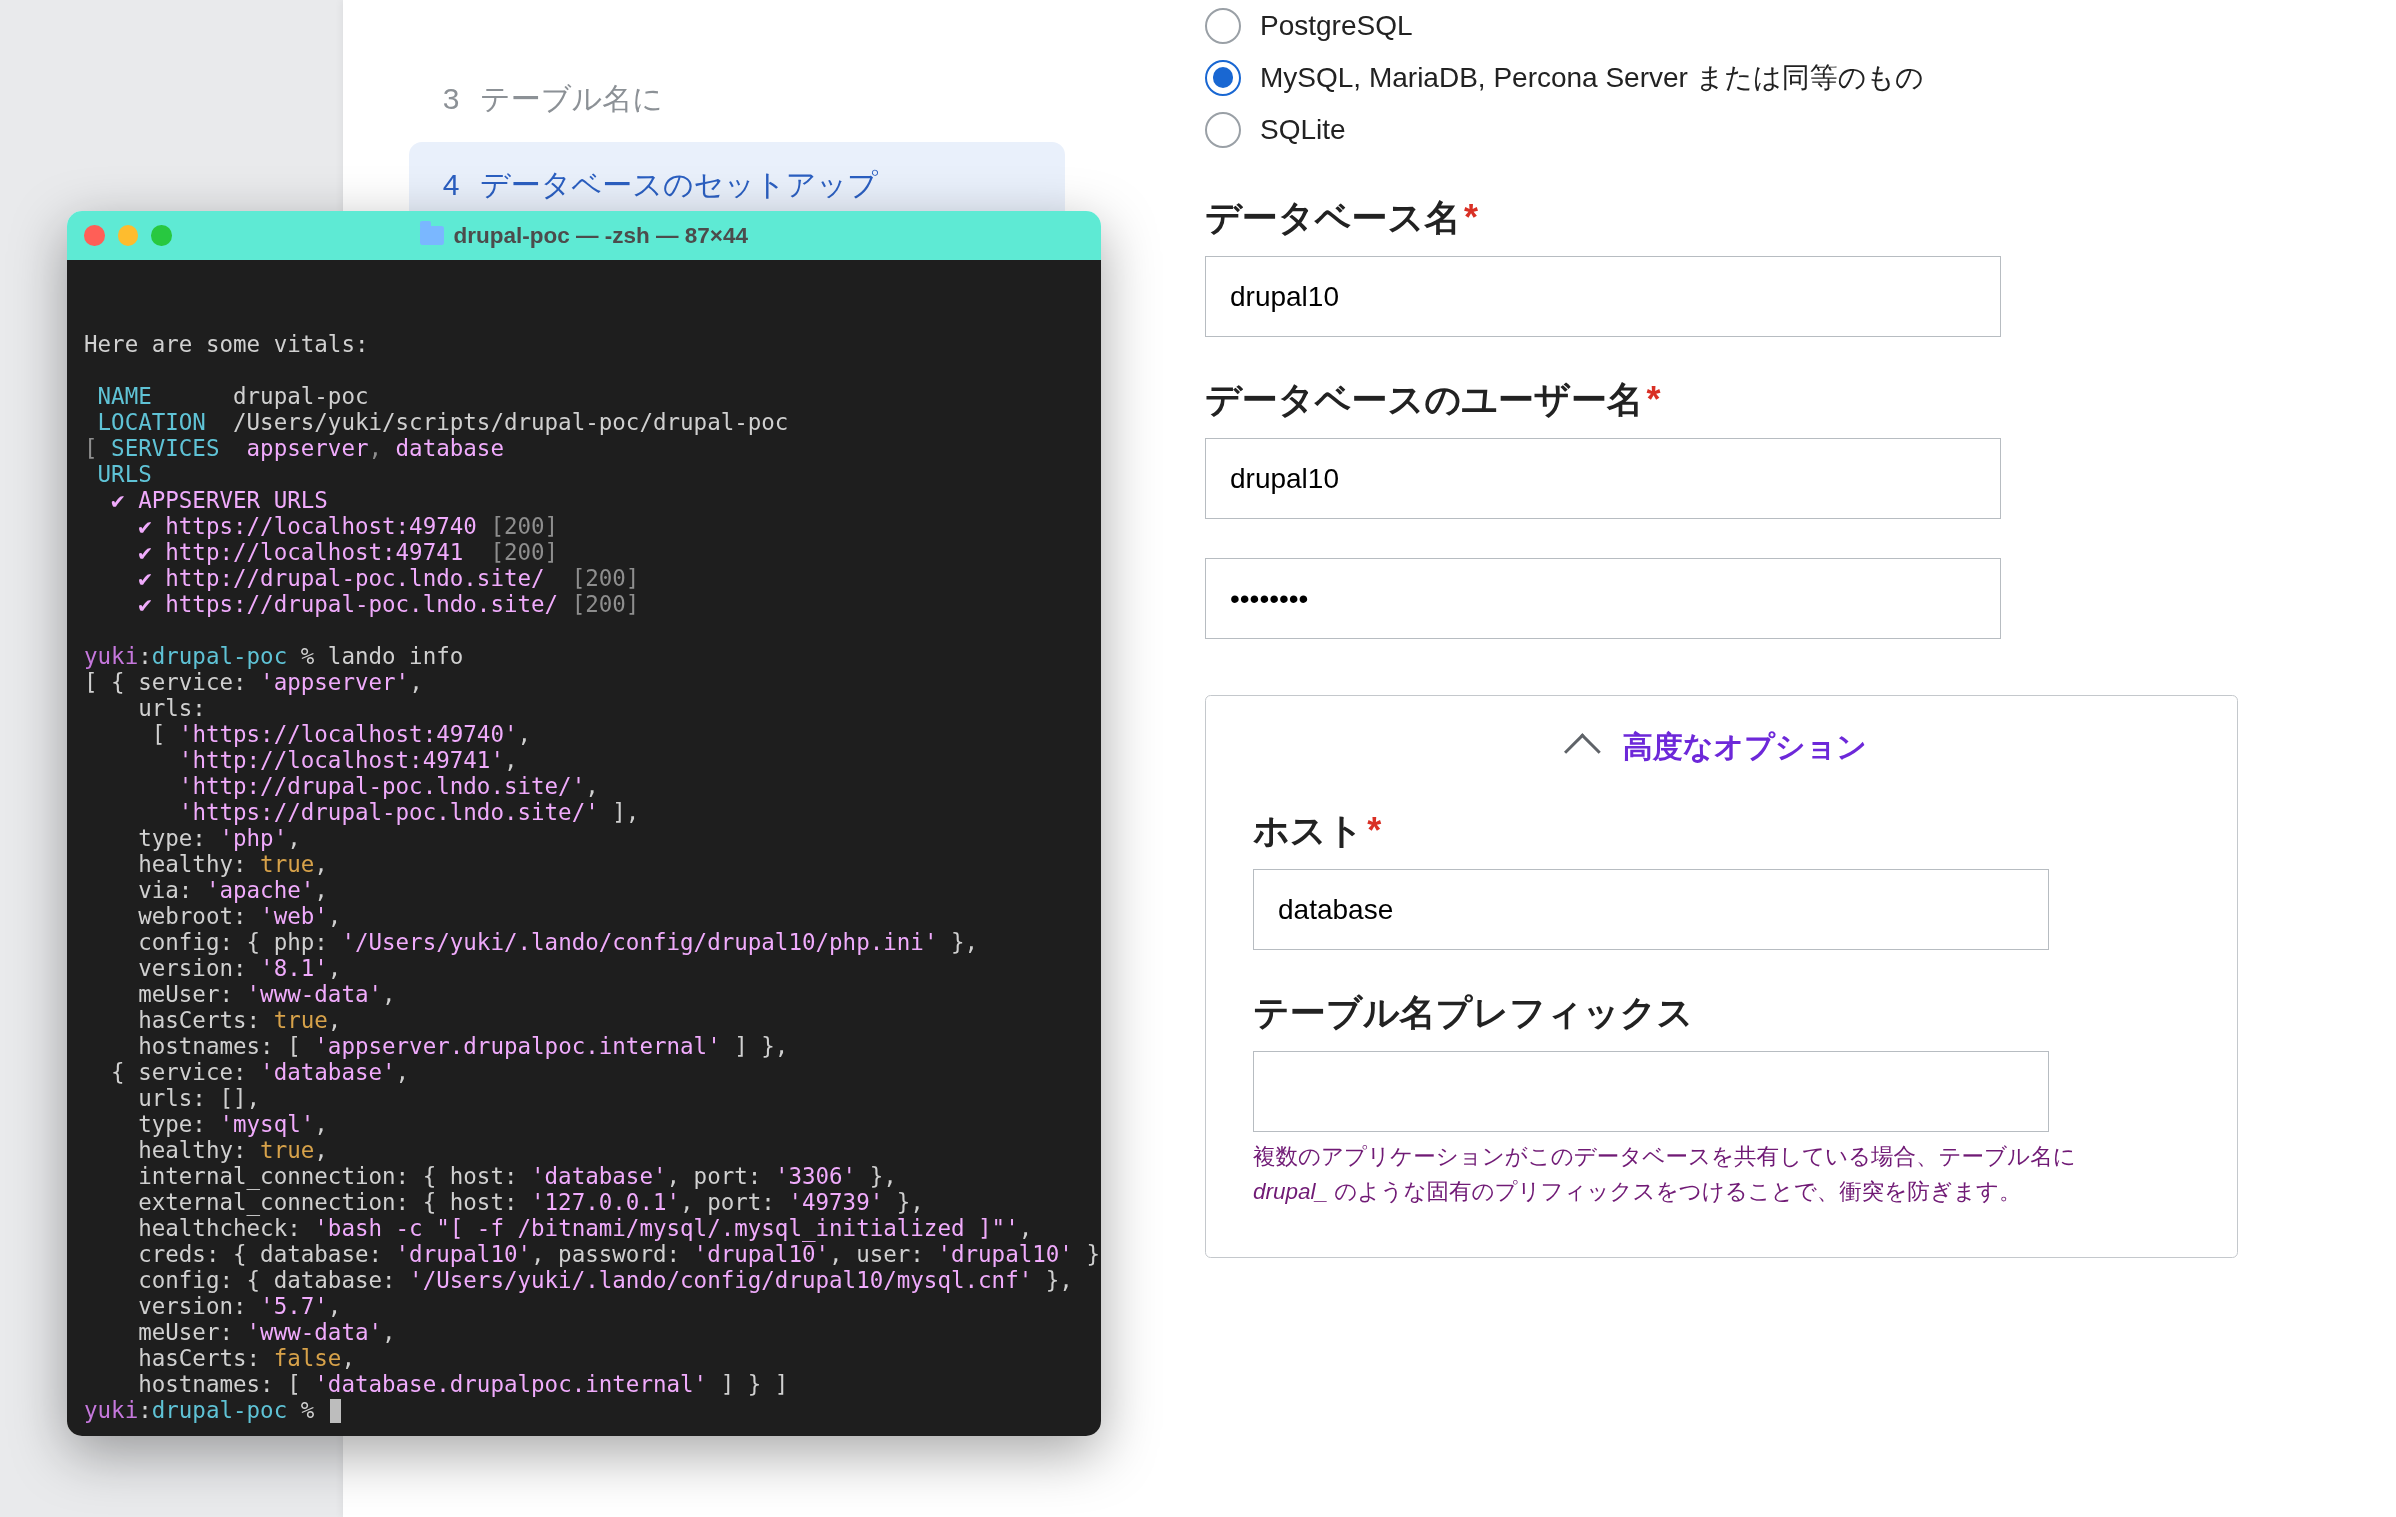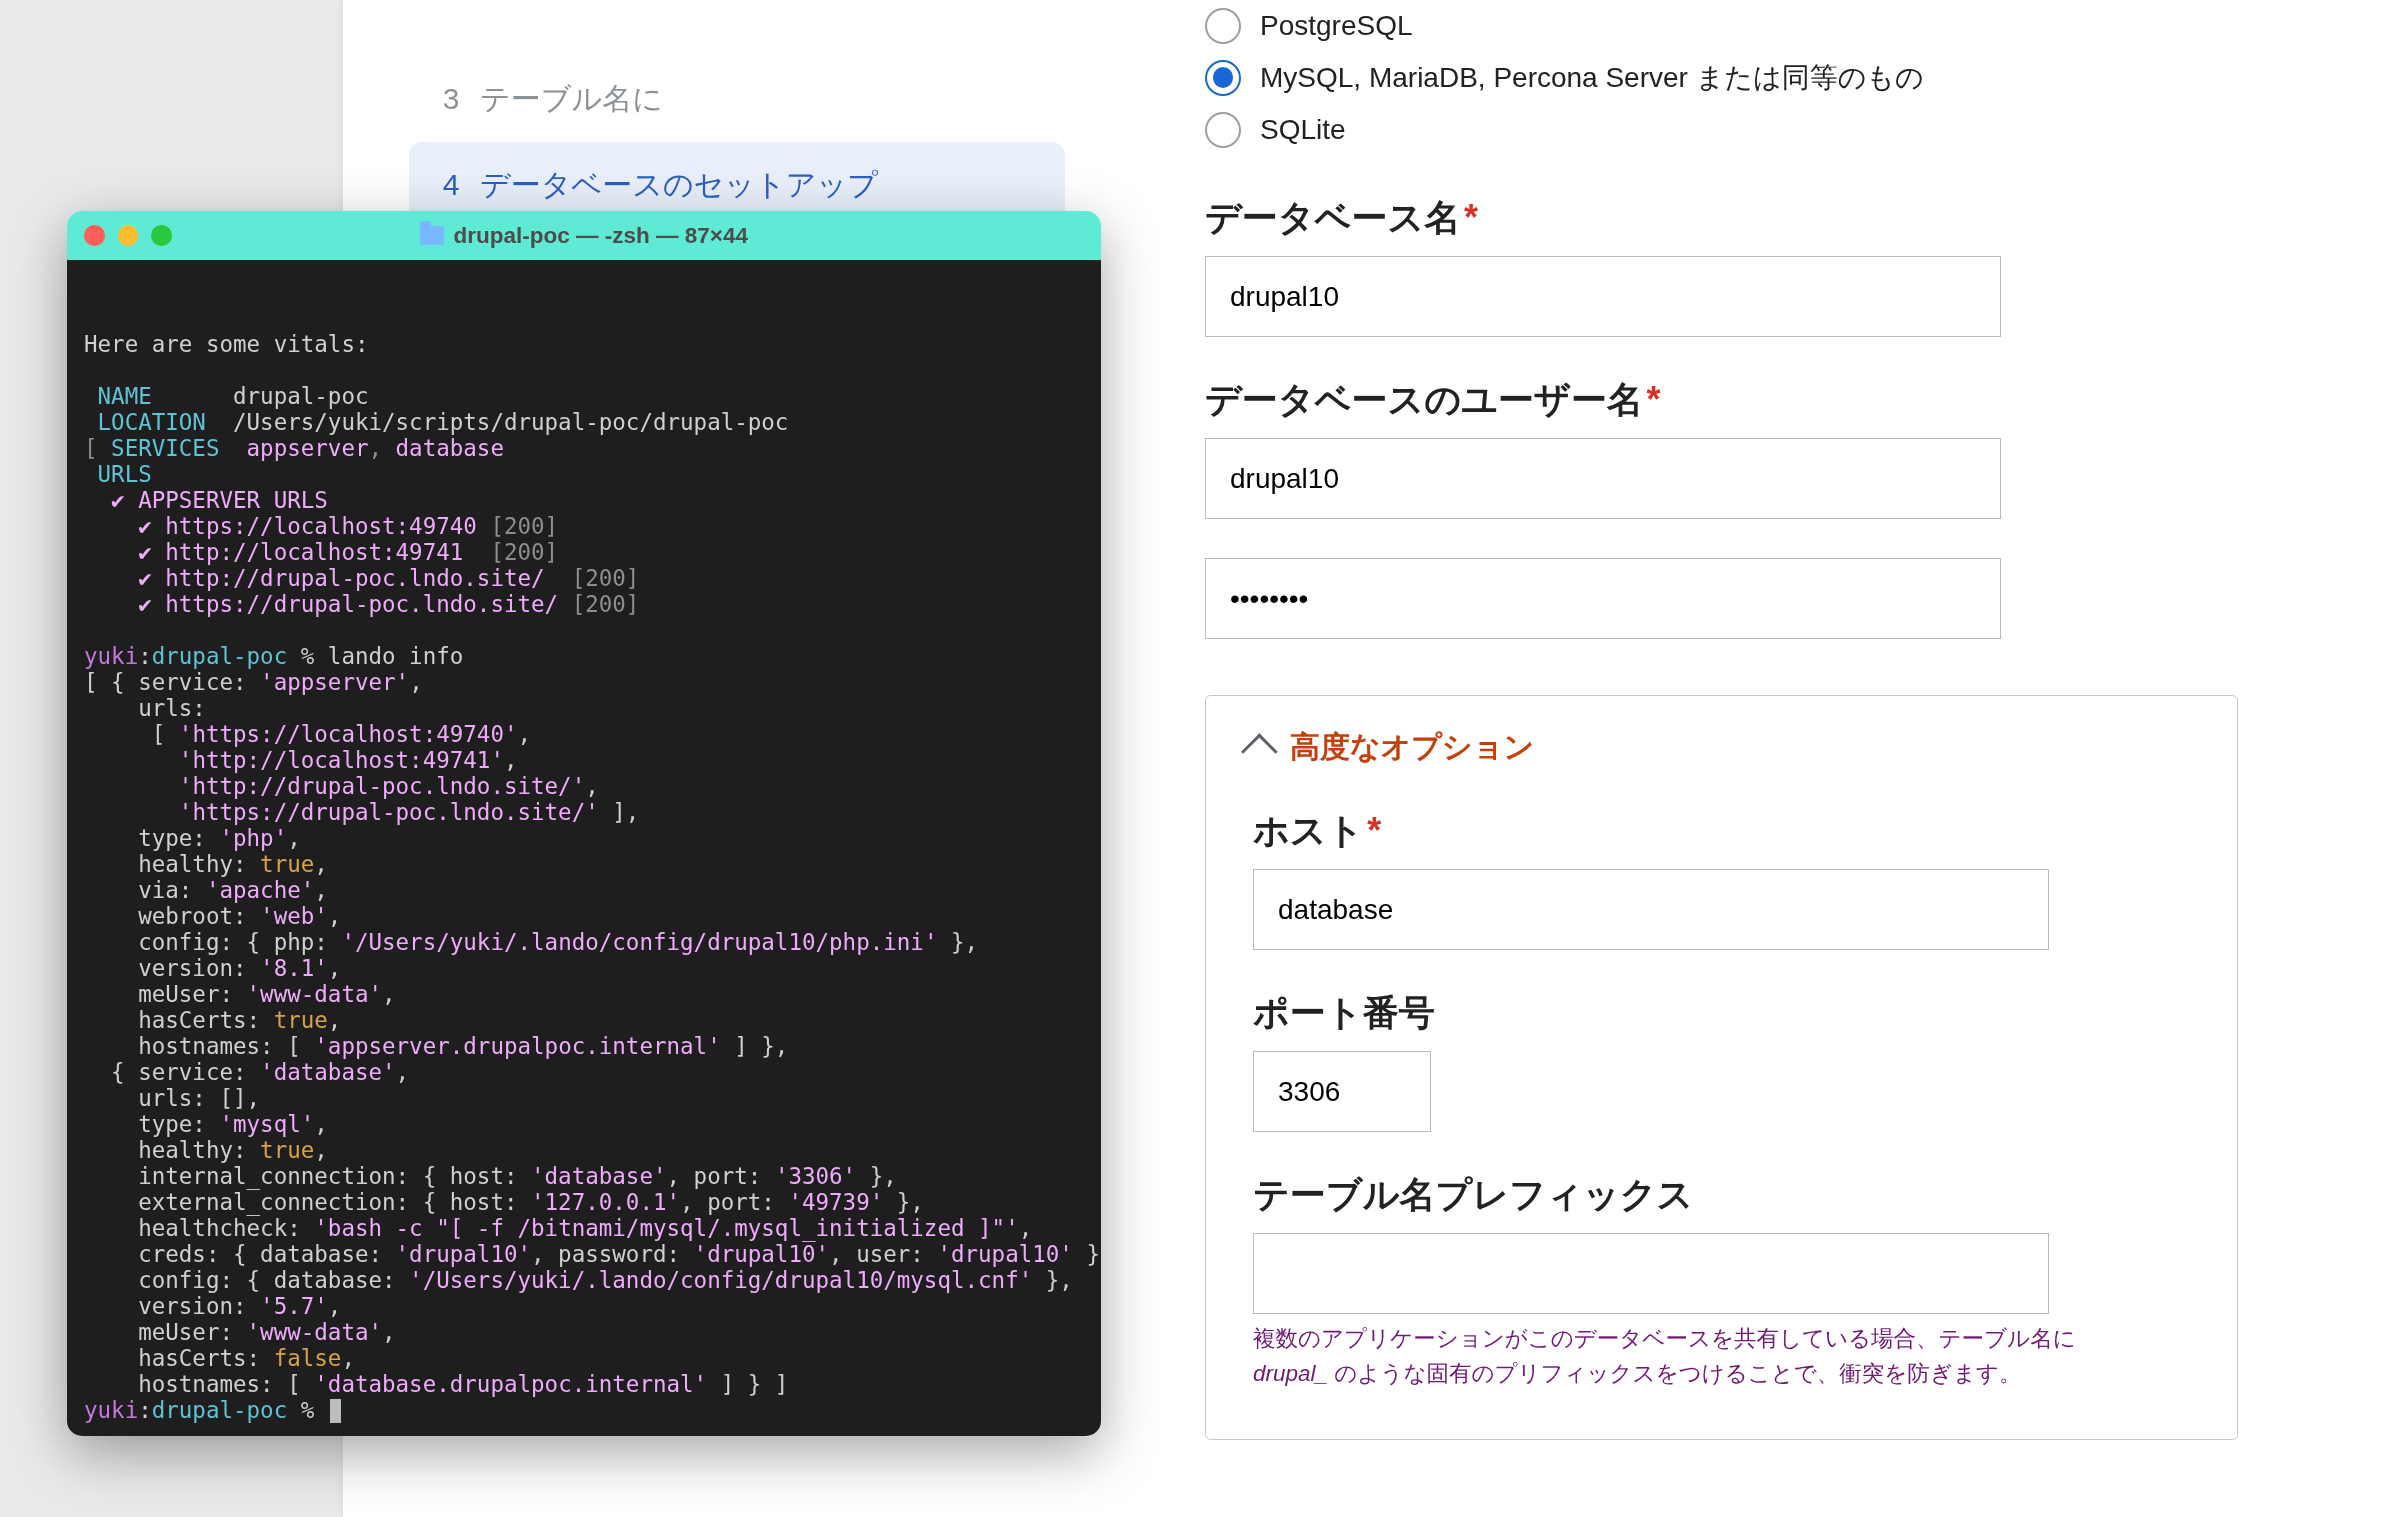--- a/index.html
+++ b/index.html
@@ -90,26 +90,27 @@
   .installer .details {
     margin-top: 56px;
     border: 0.9px solid #c4c8cc;
     border-radius: 5.6px;
     padding: 37px 47px 47px;
     width: 937px;
   }
   .installer .details .summary {
     display: flex;
     align-items: center;
-    gap: 17px;
+    gap: 27px;
     font-size: 30px;
     font-weight: 700;
-    color: #c2410c;
+    color: #6d28d9;
     margin: -5.6px 0 34px -5.6px;
     cursor: pointer;
+    justify-content: center;
   }
   .installer .details .summary .chev {
     width: 22.5px; height: 22.5px;
     border-left: 3.7px solid #5f6368;
     border-bottom: 3.7px solid #5f6368;
     transform: rotate(135deg);
     margin-top: 7.5px;
   }
   .installer .details .field input { width: 796px; }
   .installer .details .field.narrow input { width: 178px; }
@@ -244,26 +245,20 @@
         <span>高度なオプション</span>
       </div>
 
       <div class="field">
         <div class="label">
           <span>ホスト</span><span class="req">*</span>
         </div>
         <input value="database" style="">
       </div>
 
-      <div class="field narrow">
-        <div class="label">
-          <span>ポート番号</span>
-        </div>
-        <input value="3306" style="">
-      </div>
 
       <div class="field">
         <div class="label">
           <span>テーブル名プレフィックス</span>
         </div>
         <input value="" style="">
         <div class="help">
           <span>複数のアプリケーションがこのデータベースを共有している場合、テーブル名に </span><em>drupal_</em><span> のような固有のプリフィックスをつけることで、衝突を防ぎます。</span>
         </div>
       </div>

